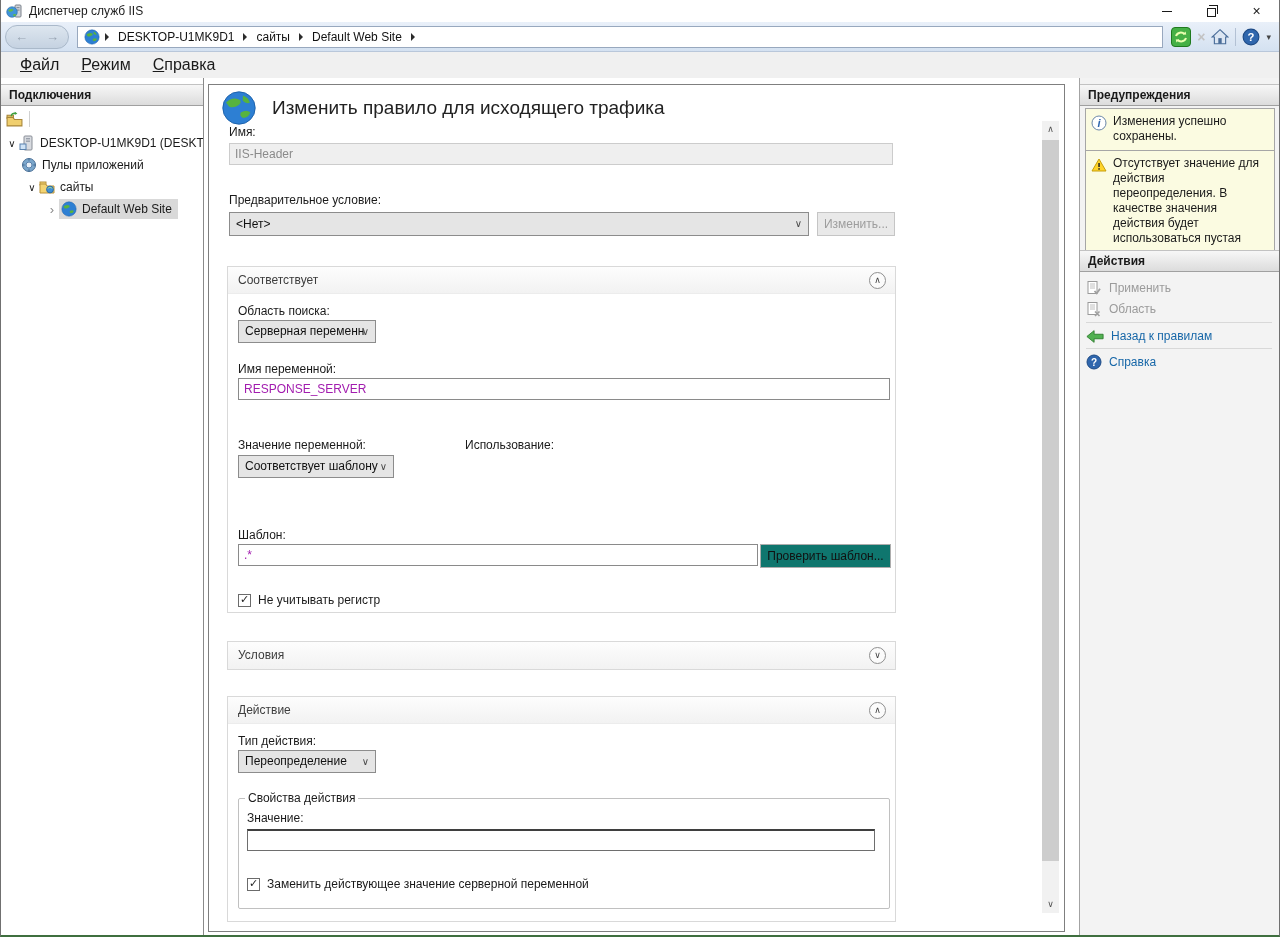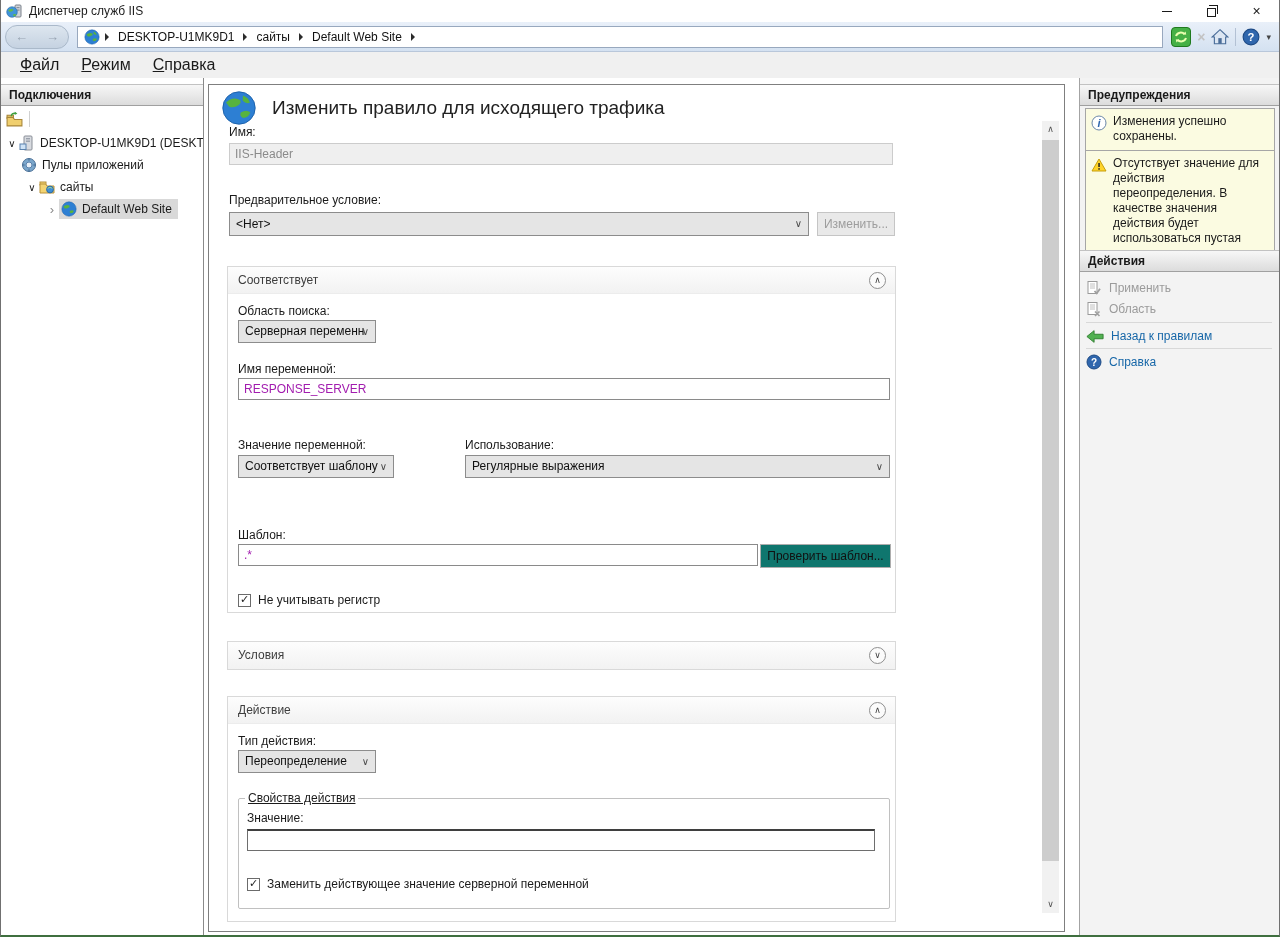--- a/index.html
+++ b/index.html
@@ -70,21 +70,21 @@
   .section{position:absolute;left:18px;width:669px;border:1px solid #d9d9d9;background:#fff;}
   .section-header{position:relative;height:27px;background:linear-gradient(#fdfdfd,#f2f2f2);
       border-bottom:1px solid #ececec;font-size:12px;color:#3d3d3d;line-height:27px;padding-left:10px;}
   .section.collapsed .section-header{border-bottom:none;}
   .chevbtn{position:absolute;right:9px;top:5px;width:17px;height:17px;border:1px solid #8f8f8f;border-radius:50%;
       background:#fbfbfb;text-align:center;line-height:15px;font-size:9px;color:#3d3d3d;}
   .checkrow{position:absolute;display:flex;align-items:center;gap:7px;font-size:12px;color:#1a1a1a;}
   .checkbox{width:13px;height:13px;border:1px solid #6b6b6b;background:#fff;position:relative;flex:none;}
   .checkbox.checked::after{content:"✓";position:absolute;left:1px;top:-2px;font-size:11px;font-weight:bold;color:#222;}
   fieldset.groupbox{position:absolute;border:1px solid #c0c0c0;border-radius:2px;margin:0;padding:0;}
-  fieldset.groupbox legend{font-size:12px;color:#1a1a1a;margin-left:6px;padding:0 3px;text-decoration:underline;}
+  fieldset.groupbox legend{font-size:12px;color:#1a1a1a;margin-left:6px;padding:0 3px;}
   .darktop{border:1px solid #6e6e6e;border-top:2px solid #3f3f3f;}
   
   .vscroll{position:absolute;left:833px;top:36px;width:17px;height:792px;background:#f1f1f1;}
   .vscroll .sarrow{position:absolute;left:0;width:17px;height:17px;text-align:center;font-size:9px;color:#505050;line-height:17px;}
   .vscroll .sarrow.up{top:0;}
   .vscroll .sarrow.down{bottom:0;}
   .vscroll .thumb{position:absolute;left:0;top:19px;width:17px;height:721px;background:#cdcdcd;}
   
   .rightpanel{position:absolute;left:1078px;top:78px;width:202px;bottom:0;background:#f3f3f3;border-left:1px solid #a3a3a3;}
   .rightpanel .panelheader{position:absolute;left:0;width:100%;}
@@ -251,21 +251,20 @@
         <span>Соответствует</span>
         <span class="chevbtn">∧</span>
       </div>
       <div class="flabel" style="left:10px;top:37px;">Область поиска:</div>
       <div class="combo" style="left:10px;top:53px;width:138px;"><span>Серверная переменн</span></div>
       <div class="flabel" style="left:10px;top:95px;">Имя переменной:</div>
       <input class="textinput" style="left: 10px; top: 111px; width: 652px;" value="RESPONSE_SERVER">
       <div class="flabel" style="left:10px;top:171px;">Значение переменной:</div>
       <div class="combo" style="left:10px;top:188px;width:156px;"><span>Соответствует шаблону</span></div>
       <div class="flabel" style="left:237px;top:171px;">Использование:</div>
-      <div class="combo" style="left:237px;top:188px;width:425px;"><span>Регулярные выражения</span></div>
       <div class="flabel" style="left:10px;top:261px;">Шаблон:</div>
       <input class="textinput" style="left: 10px; top: 277px; width: 520px;" value=".*">
       <div class="btn" style="left:532px;top:277px;width:131px;height:24px;line-height:22px;">Проверить шаблон...</div>
       <div class="checkrow" style="left:10px;top:326px;">
         <span class="checkbox checked"></span>
         <span>Не учитывать регистр</span>
       </div>
     </div>
 
     <div class="section collapsed" style="top:556px;height:29px;">

